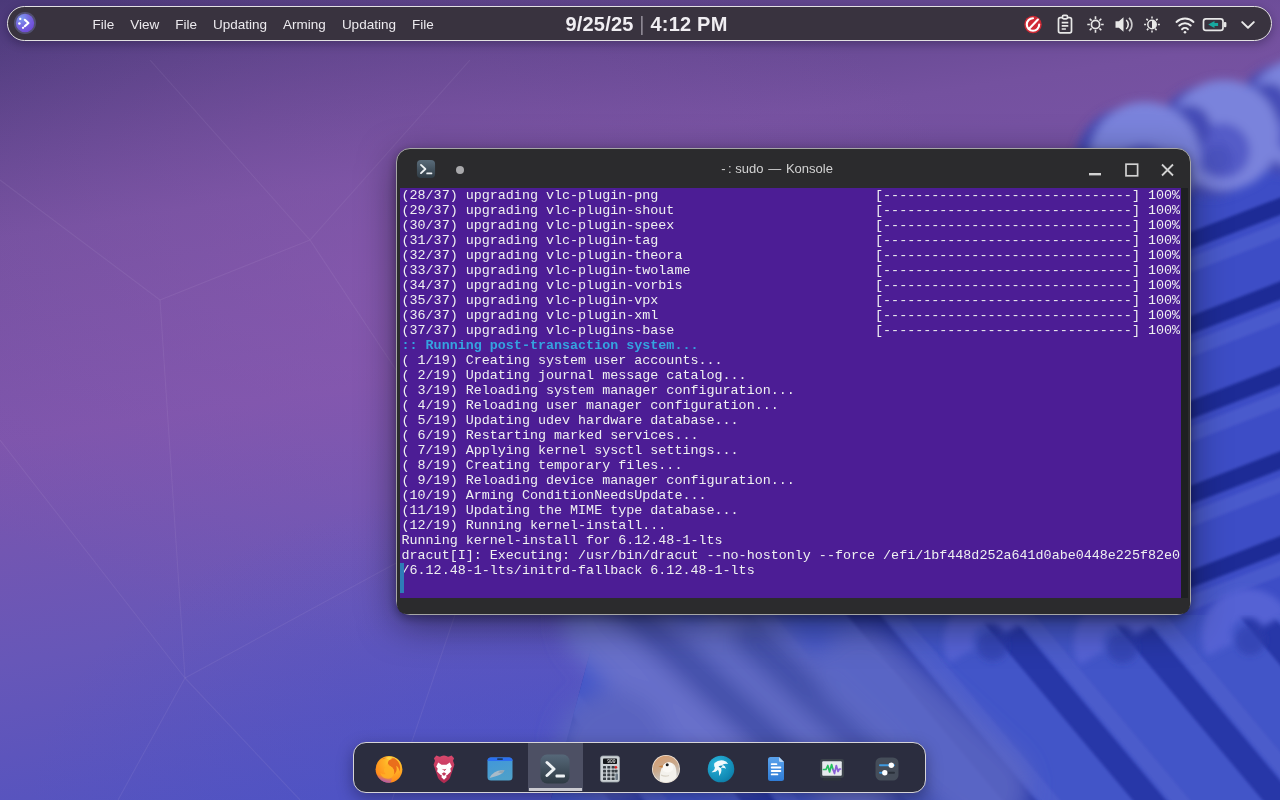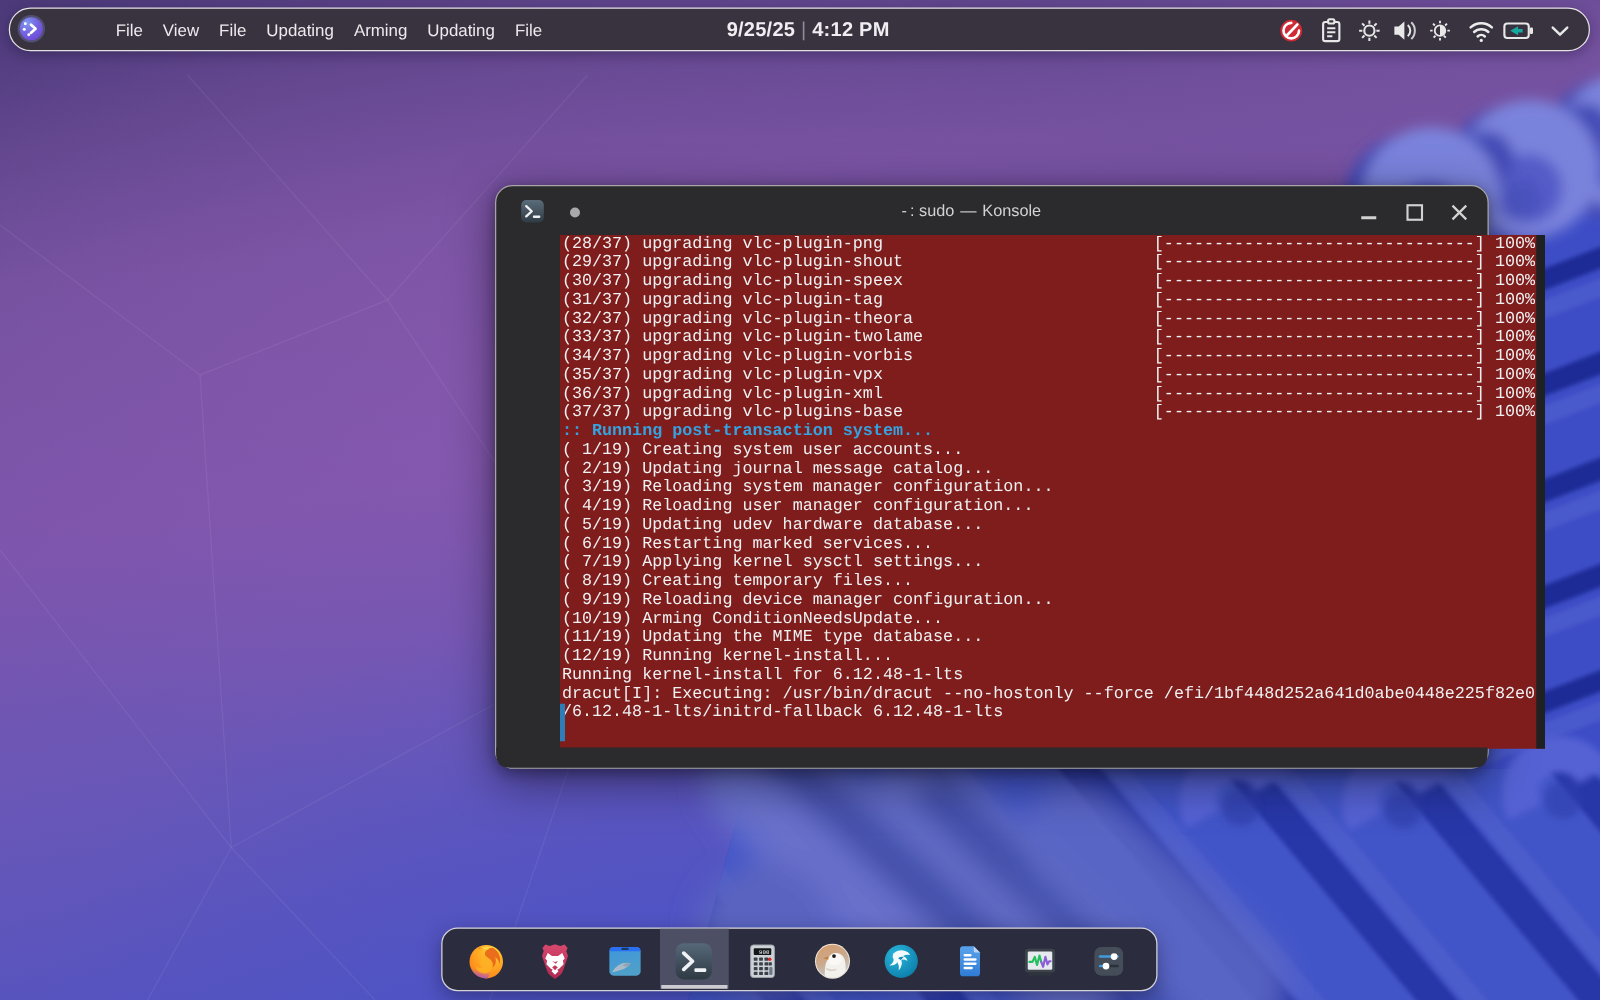--- a/index.html
+++ b/index.html
@@ -4,32 +4,32 @@
 * { margin:0; padding:0; box-sizing:border-box; }
 html,body { width:1280px; height:800px; overflow:hidden; background:#5b56bd; font-family:"Liberation Sans",sans-serif; }
 body { position:relative; }
 .wp { position:absolute; left:0; top:0; }
 .panel { position:absolute; left:7px; top:6px; width:1265px; height:35px; background:#39333f;
  border:1.5px solid #e3e1e3; border-radius:17.5px; display:flex; align-items:center; box-shadow:0 3px 10px rgba(10,5,25,0.3); }
 .plogo { position:absolute; left:3.5px; top:3px; }
 .menus { position:absolute; left:84.5px; top:0; height:35px; display:flex; align-items:center; gap:16px;
  color:#eceaee; font-size:13.5px; }
 .clock { position:absolute; left:0; right:0; top:0; height:35px; display:flex; align-items:center; justify-content:center;
- color:#f0eef2; font-size:16px; font-weight:bold; letter-spacing:0.2px; transform:translateX(7px); }
+ color:#f0eef2; font-size:20px; font-weight:bold; letter-spacing:0.2px; transform:translateX(7px); }
 .clock .sep { color:#8f8a96; font-weight:normal; }
 .tray { position:absolute; right:0px; top:0; }
 .win { position:absolute; left:396px; top:148px; width:795px; height:467px; background:#2b2b2d;
  border:1.5px solid #a6a6a6; border-radius:14px; box-shadow:0 10px 36px rgba(10,8,20,0.5), 0 3px 10px rgba(10,8,20,0.35); }
 .tbar { position:absolute; left:0; top:0; width:100%; height:38.5px; }
 .ticon { position:absolute; left:19px; top:10px; }
 .tdot { position:absolute; left:58.5px; top:16.5px; width:8px; height:8px; border-radius:50%; background:#a9a9ab; }
 .ttitle { position:absolute; left:0; top:0; width:760px; height:38.5px; display:flex; align-items:center; justify-content:center;
  color:#d2d2d2; font-size:13px; }
 .tbtns { position:absolute; right:7px; top:0; }
-.tcontent { position:absolute; left:2.5px; top:38.5px; width:788px; height:411px; background:#7f1d1d; overflow:hidden;margin-left:48px; }
+.tcontent { position:absolute; left:2.5px; top:38.5px; width:788px; height:411px; background:#4c1d95; overflow:hidden; }
 .tcontent pre { position:absolute; left:2px; top:0.5px; font-family:"Liberation Mono",monospace; font-size:13.38px;
  line-height:15px; color:#eff0f1; }
 .tcontent pre .bb { color:#35a3e0; font-weight:bold; }
 .sbar { position:absolute; right:0; top:0; width:7px; height:100%; background:#1e2022; }
 .cursor { position:absolute; left:0px; top:375.5px; width:4px; height:30px; background:#2e7cb8; }
 .bframe { position:absolute; left:0; bottom:0; width:100%; height:16px; background:#2b2b2d; border-radius:0 0 9px 9px; }
 .dock { position:absolute; left:353px; top:741.5px; width:572.5px; height:51px; background:#2b2d3f;
  border:1.5px solid #d6d4d8; border-radius:13px; box-shadow:0 5px 16px rgba(5,5,20,0.35); }
 .atile { position:absolute; left:173.5px; top:0; width:55.3px; height:48px; background:#4d5064; }
 .aline { position:absolute; left:174.5px; top:45.5px; width:53px; height:2.5px; background:#cbcbd1; }

